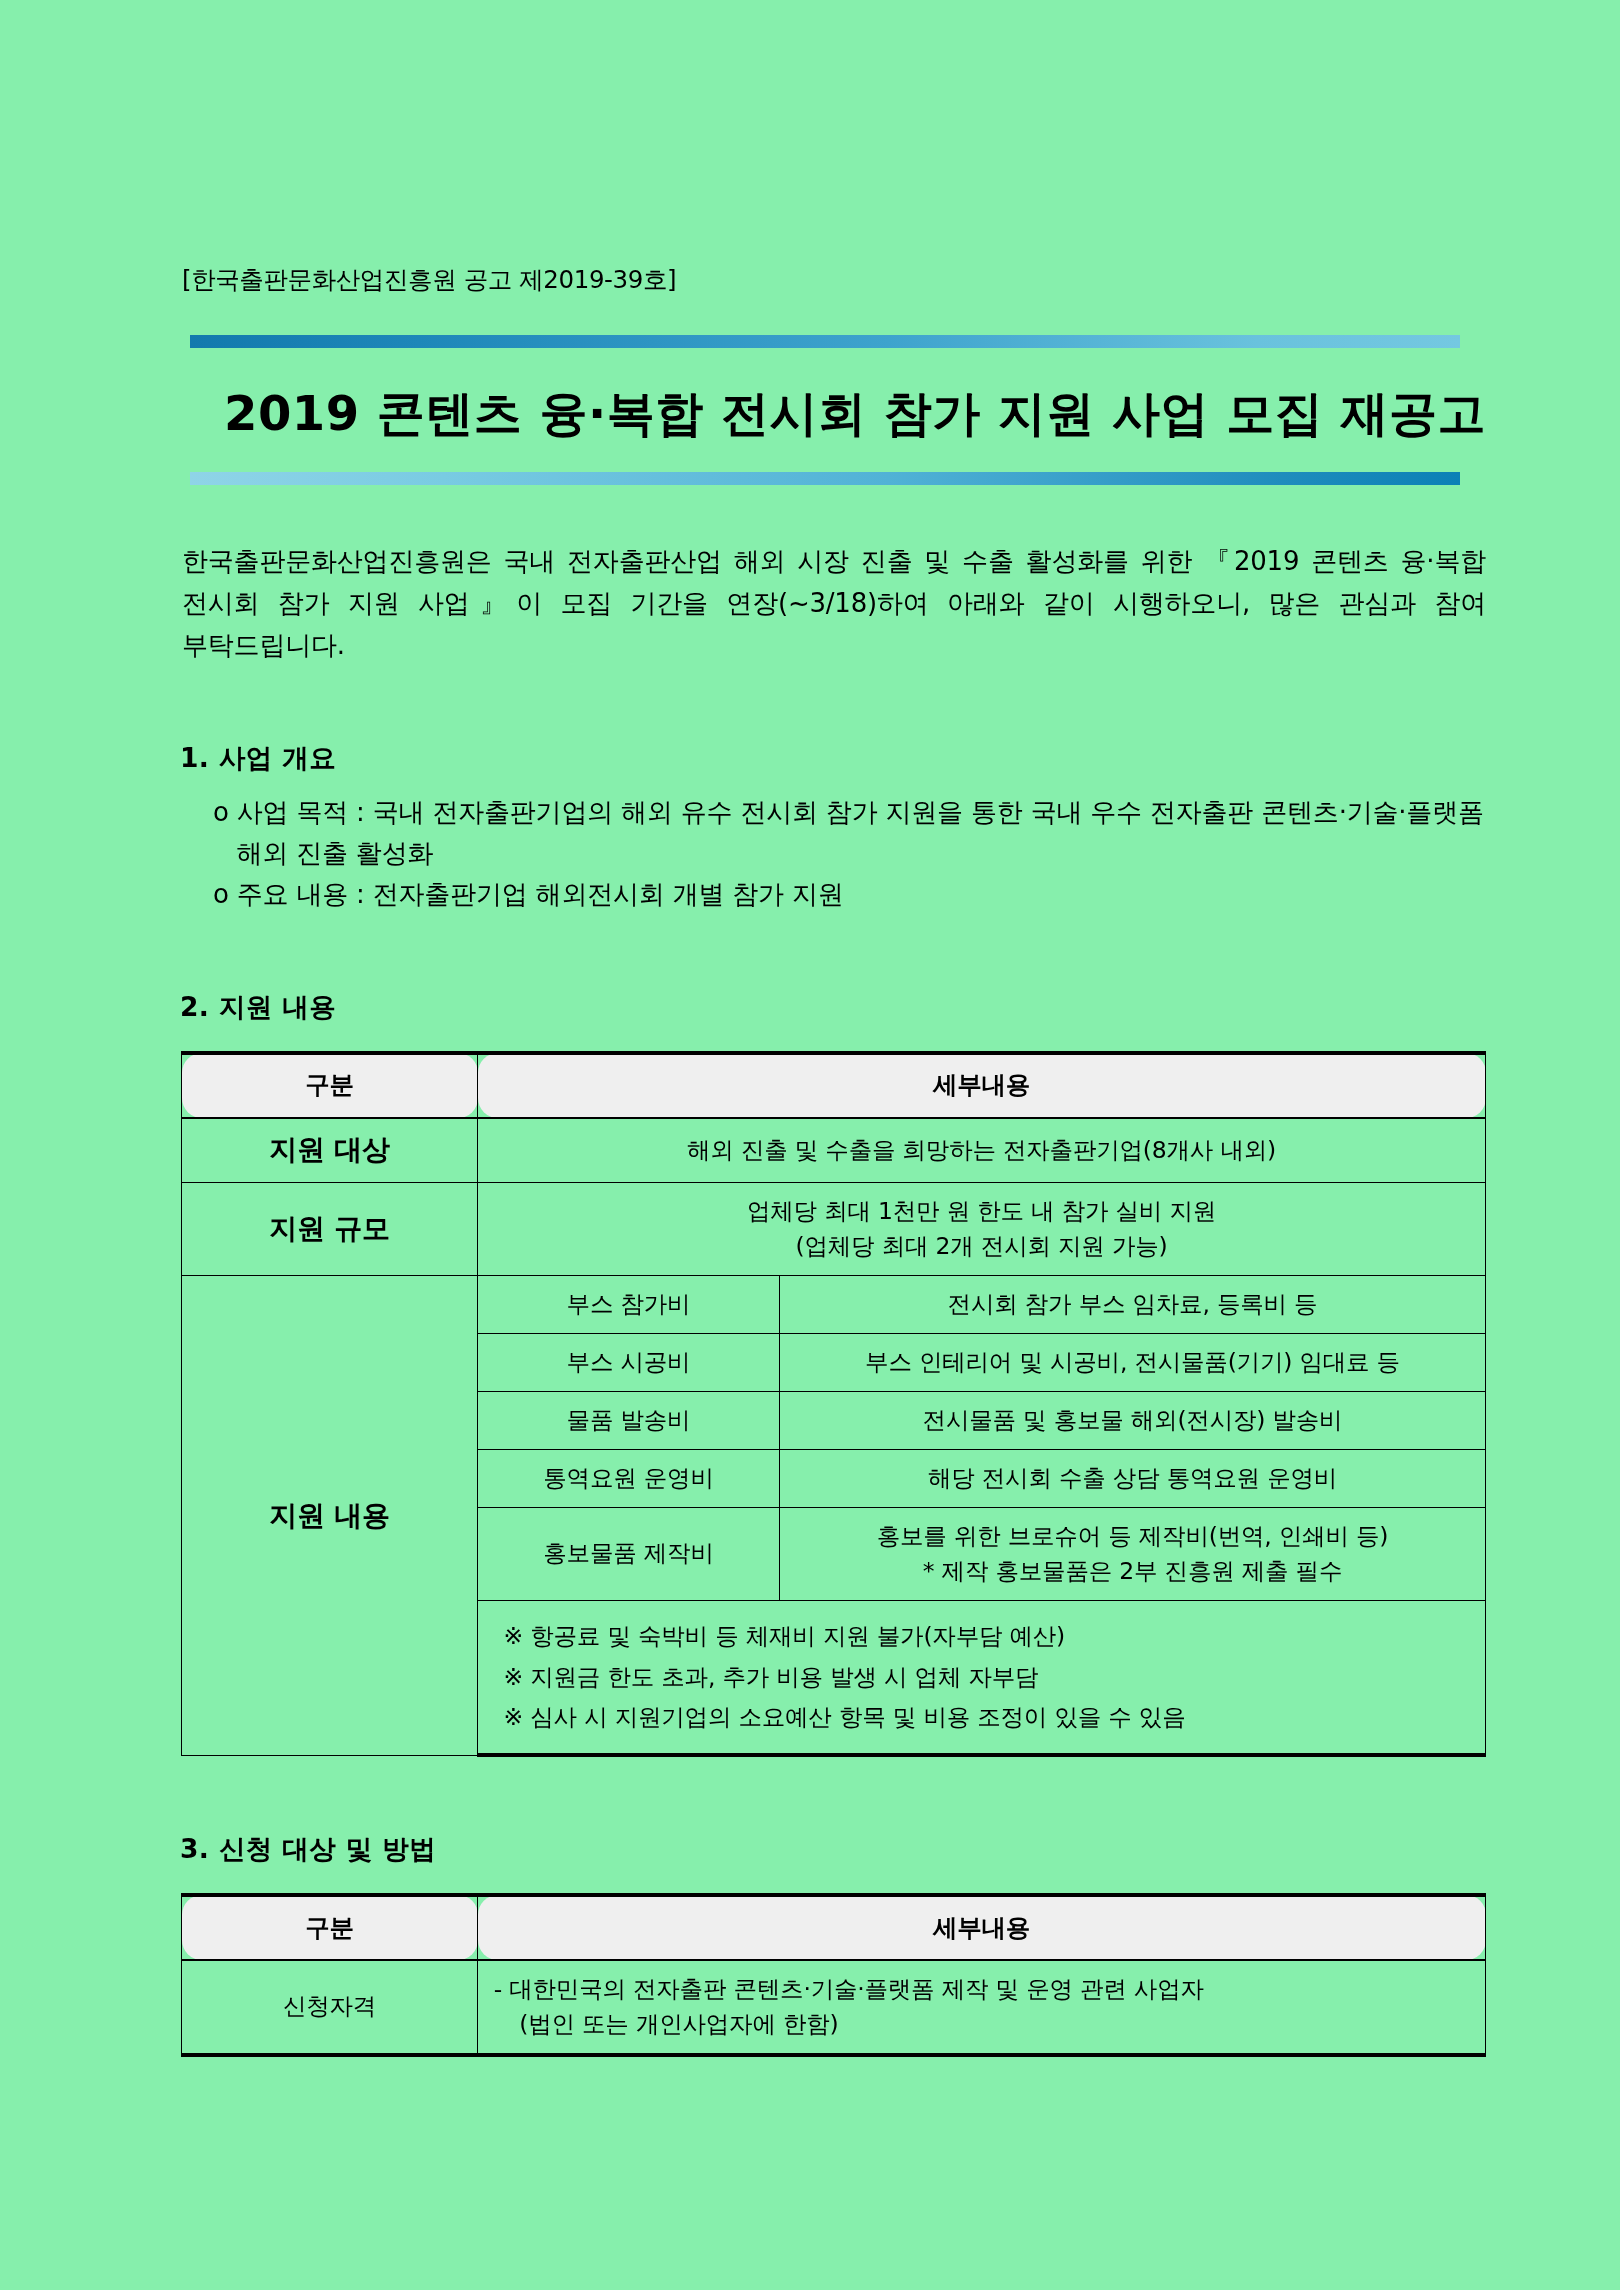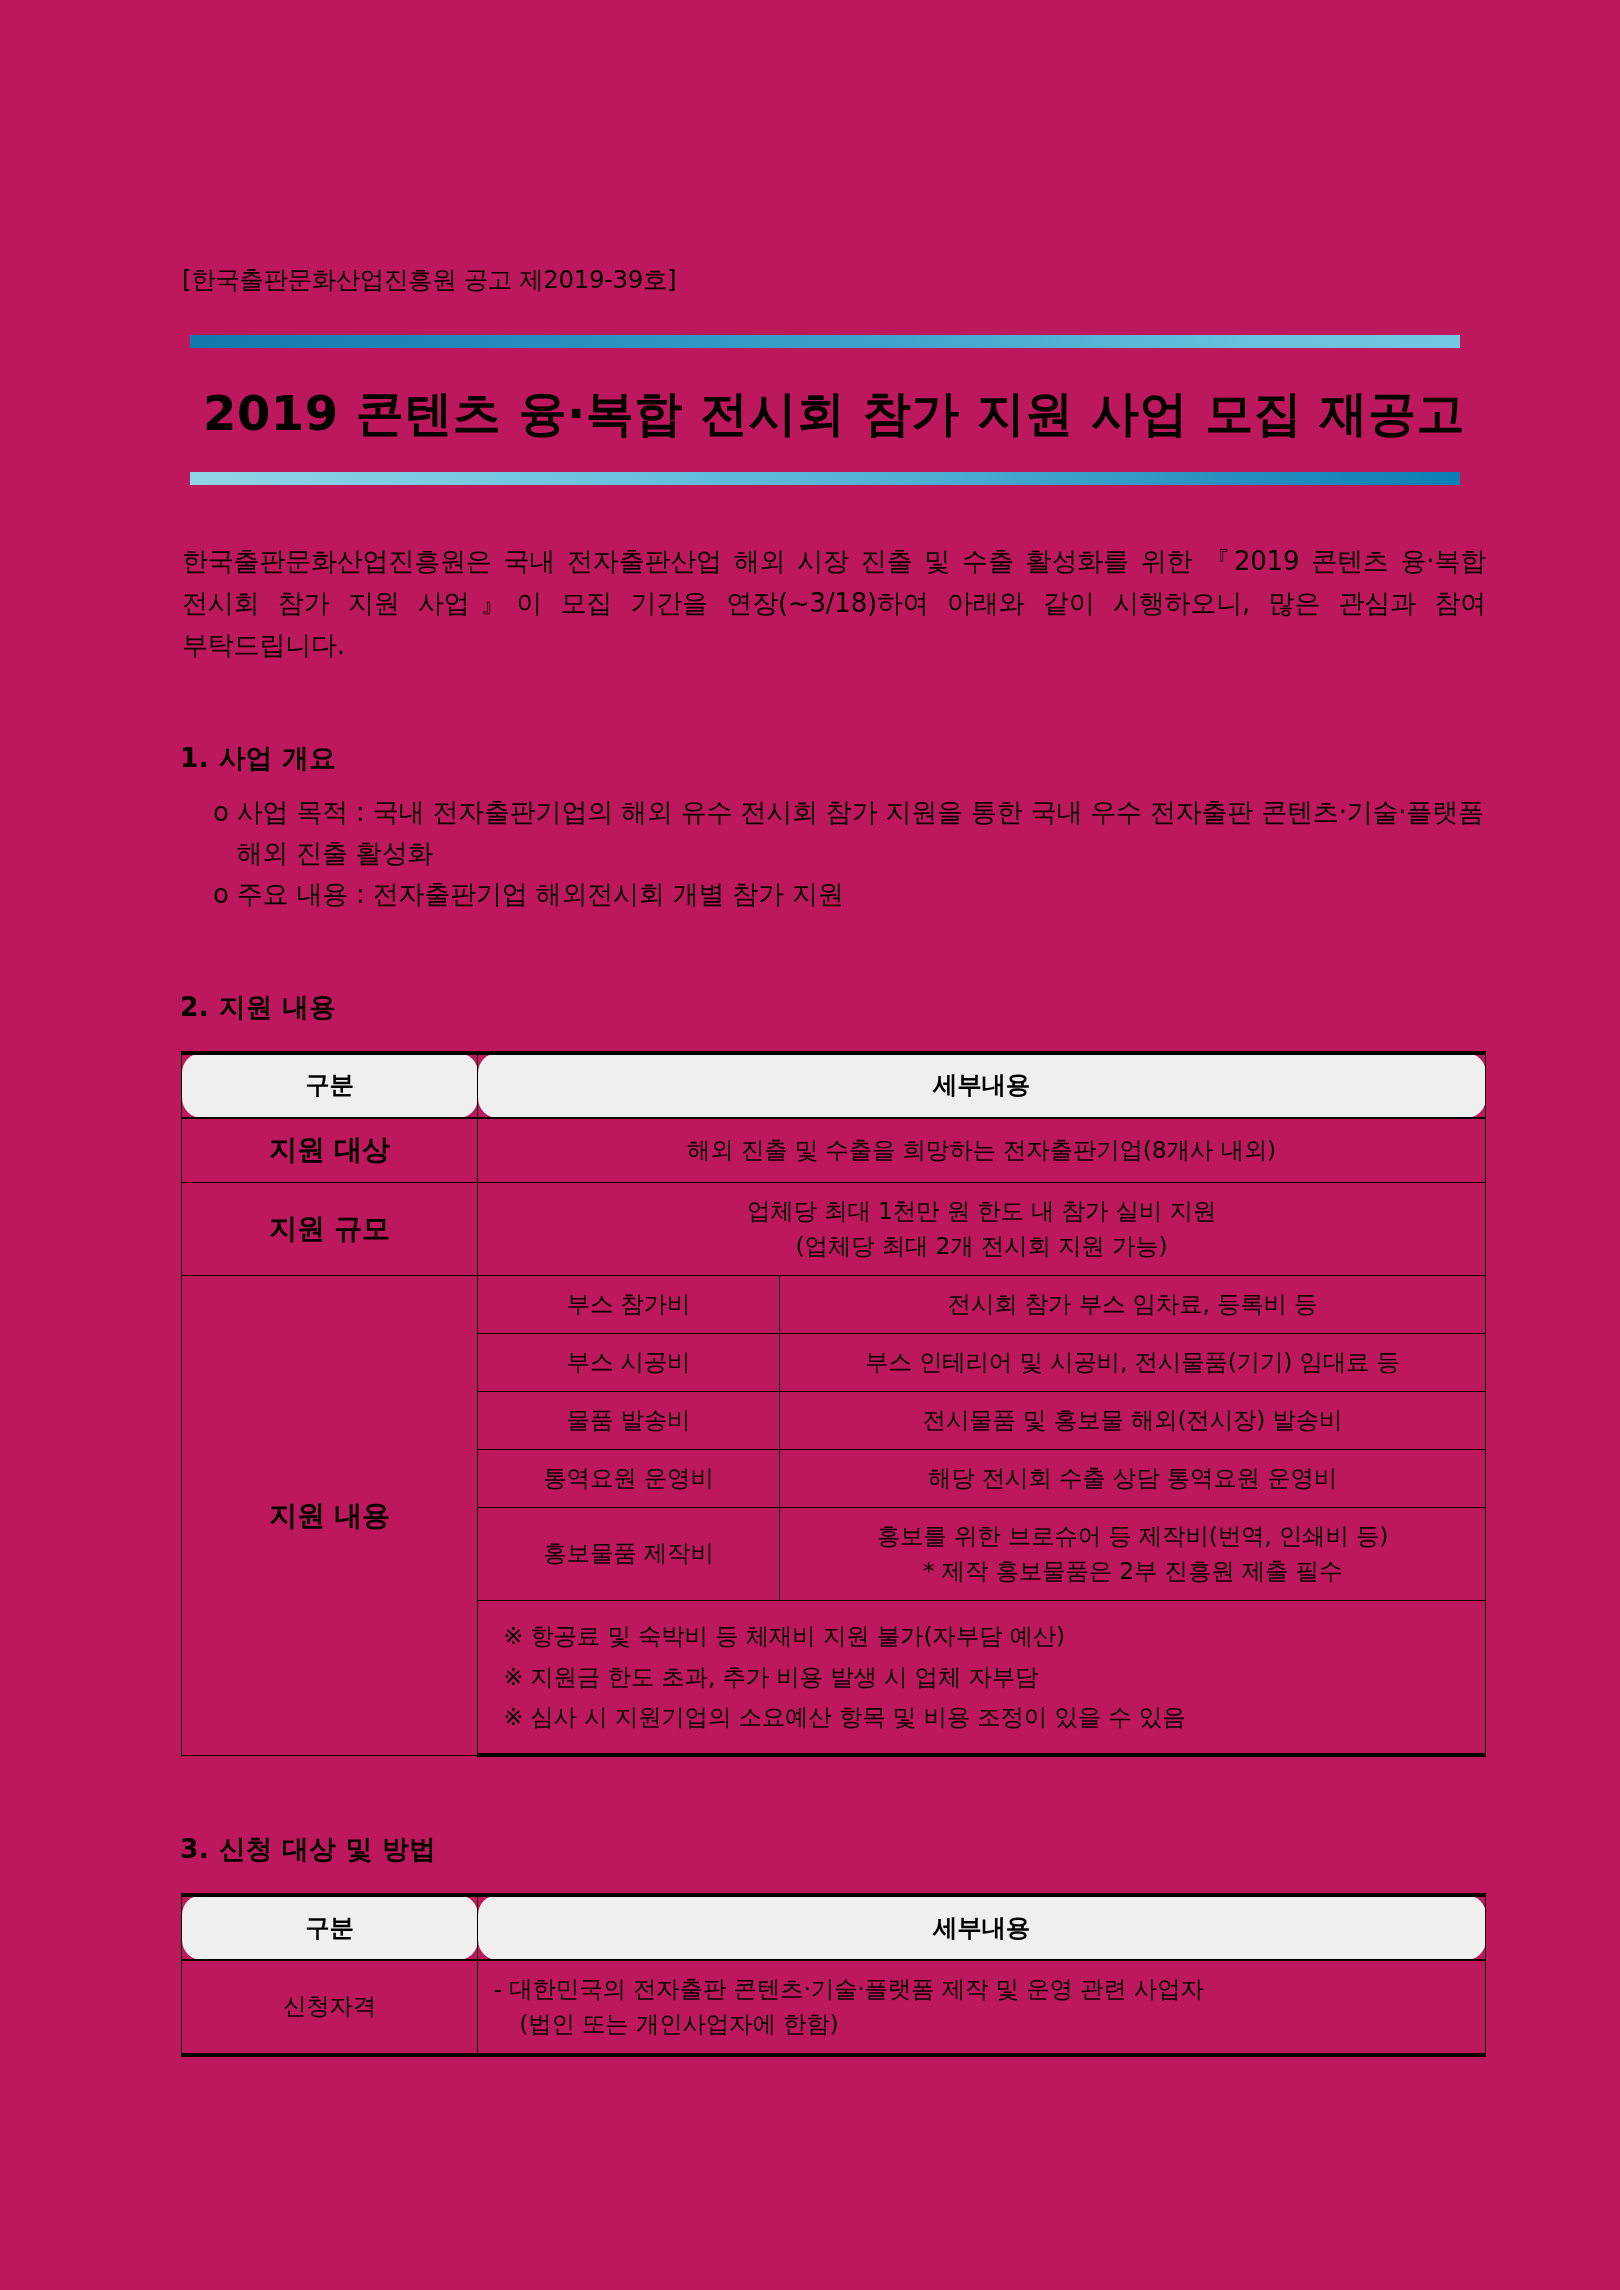--- a/index.html
+++ b/index.html
@@ -8,21 +8,21 @@
     background: #ffffff;
   }
   body {
     font-family: "DejaVu Sans", "Liberation Sans", sans-serif;
     color: #000000;
   }
   .page {
     position: relative;
     width: 1620px;
     height: 2291px;
-    background: #be185d;
+    background: #86efac;
     box-sizing: border-box;
     padding: 7px;
     overflow: hidden;
   }
   .content {
     position: absolute;
     left: 182px;
     top: 0;
     width: 1304px;
   }
@@ -46,21 +46,21 @@
     margin-left: 7.8px;
     background: linear-gradient(to right, #1279ad 0%, #1e87b9 18%, #3ea3cd 55%, #69c2dd 84%, #74c8e1 100%);
   }
   .rule-bottom {
     height: 12.7px;
     width: 1270px;
     margin-left: 7.8px;
     background: linear-gradient(to right, #8fd4e7 0%, #79cbe2 20%, #51b2d6 55%, #1f8cbd 86%, #0b80b6 100%);
   }
   .doc-title {
-    text-align: center;
+    text-align: right;
     font-size: 48px;
     font-weight: bold;
     letter-spacing: 0.5px;
     line-height: 1.25;
     padding: 35px 0 29px 0;
     white-space: nowrap;
   }
 
   
   .intro {

